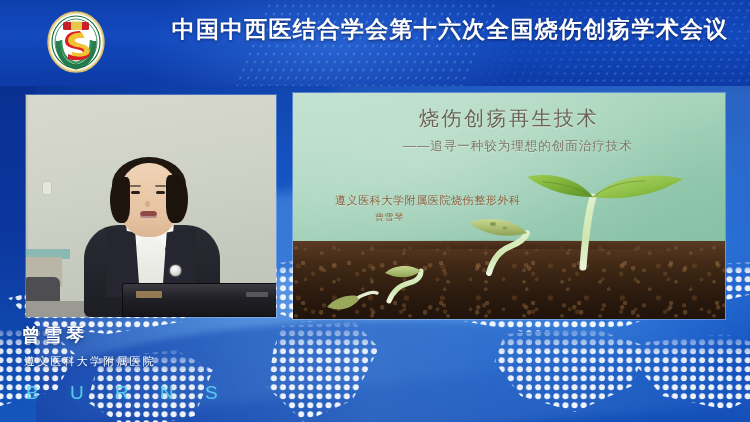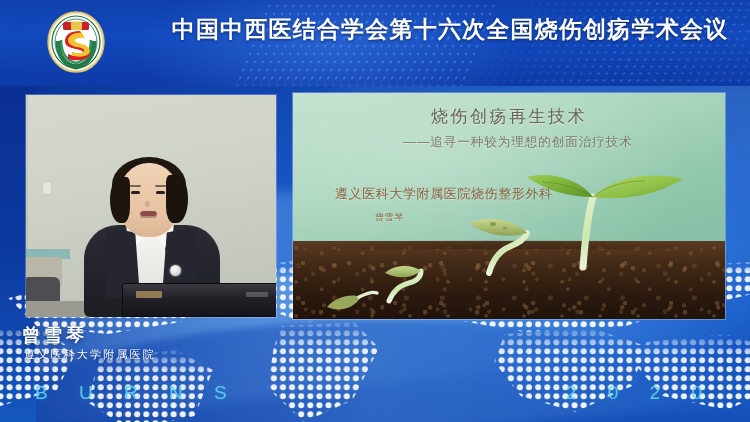--- a/index.html
+++ b/index.html
@@ -133,40 +133,40 @@
       radial-gradient(circle at 70% 34%, rgba(140,95,55,.55) 1.7px, rgba(0,0,0,0) 2.1px),
       radial-gradient(circle at 86% 58%, rgba(175,125,75,.45) 2px, rgba(0,0,0,0) 2.5px),
       radial-gradient(circle at 15% 78%, rgba(110,72,40,.6) 2.4px, rgba(0,0,0,0) 2.8px),
       radial-gradient(circle at 46% 86%, rgba(130,88,50,.5) 2px, rgba(0,0,0,0) 2.4px),
       radial-gradient(circle at 78% 84%, rgba(150,100,58,.5) 1.9px, rgba(0,0,0,0) 2.3px);
     background-size:38px 34px,46px 40px,33px 30px,52px 44px,41px 36px,48px 42px,36px 32px,44px 38px,40px 35px;}
   .soil-edge{position:absolute;left:0;right:0;top:-6px;height:14px;
     background:radial-gradient(ellipse 70% 100% at 50% 100%, rgba(60,38,20,.9), rgba(60,38,20,0) 70%);}
 
   .slide-head{position:absolute;left:0;right:0;top:12px;text-align:center;z-index:4;}
-  .slide-title{font-size:17px;color:#6b6455;letter-spacing:2.5px;font-weight:normal;
+  .slide-title{font-size:20px;color:#6b6455;letter-spacing:2.5px;font-weight:normal;
     text-shadow:0 1px 1px rgba(255,255,255,.5);}
   .slide-sub{font-size:12.5px;color:#7d7668;letter-spacing:1px;margin-top:6px;padding-left:18px;
     text-shadow:0 1px 1px rgba(255,255,255,.45);}
-  .slide-org{position:absolute;left:42px;top:92px;font-size:13px;color:#8a5f3a;letter-spacing:.6px;z-index:4;
+  .slide-org{position:absolute;left:42px;top:100px;font-size:11px;color:#8a5f3a;letter-spacing:.6px;z-index:4;
     text-shadow:0 1px 1px rgba(255,255,255,.4);}
   .slide-author{position:absolute;left:82px;top:118px;font-size:9px;color:#8a5f3a;letter-spacing:.6px;z-index:4;
     text-shadow:0 1px 1px rgba(255,255,255,.4);}
 
   .sprouts{position:absolute;inset:0;z-index:3;}
 
   
   .speaker-block{position:absolute;left:22px;top:323px;z-index:6;}
   .speaker-name{color:#ffffff;font-size:18px;font-weight:bold;letter-spacing:4px;
     text-shadow:0 1px 4px rgba(0,20,70,.65);}
-  .speaker-org{color:#ffffff;font-size:11px;letter-spacing:2.2px;margin-left:2px;
+  .speaker-org{color:#ffffff;font-size:11px;letter-spacing:2.2px;margin-top:7px;margin-left:2px;
     text-shadow:0 1px 3px rgba(0,20,70,.6);}
 
   .footer-brand{position:absolute;left:0;right:0;bottom:16px;height:26px;z-index:6;
-    display:flex;align-items:center;justify-content:space-between;padding:0 35px;text-align:center;}
+    display:flex;align-items:center;justify-content:space-between;padding:0 26px;text-align:center;}
   .fb-word{color:#5fd4f2;font-size:19px;letter-spacing:13px;opacity:.92;
     text-shadow:0 0 6px rgba(60,190,235,.35);}
   .fb-year{color:#5fd4f2;font-size:19px;letter-spacing:13px;opacity:.9;
     text-shadow:0 0 6px rgba(60,190,235,.35);}
   .fb-china{position:absolute;left:310px;bottom:16px;height:26px;display:flex;align-items:center;z-index:6;}
 </style>
 </head>
 <body>
 
 <div id="stage">
@@ -331,16 +331,15 @@
     <div class="slide-author">曾雪琴</div>
   </div>
 
   <div class="speaker-block">
     <div class="speaker-name">曾雪琴</div>
     <div class="speaker-org">遵义医科大学附属医院</div>
   </div>
 
   <div class="footer-brand">
     <div class="fb-word">B U R N S</div>
-    <div class="fb-year">2 0 2 0</div>
   </div>
 
 </div>
 
 </body></html>

